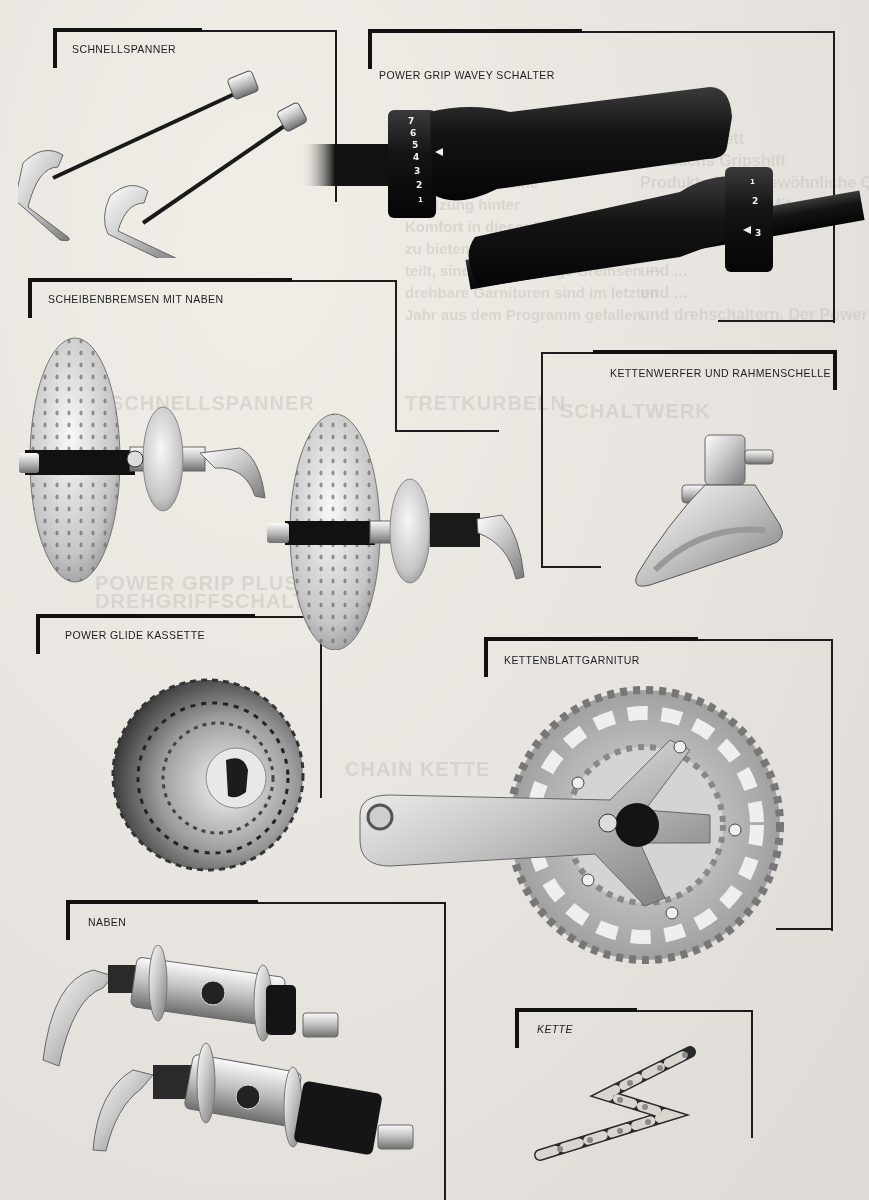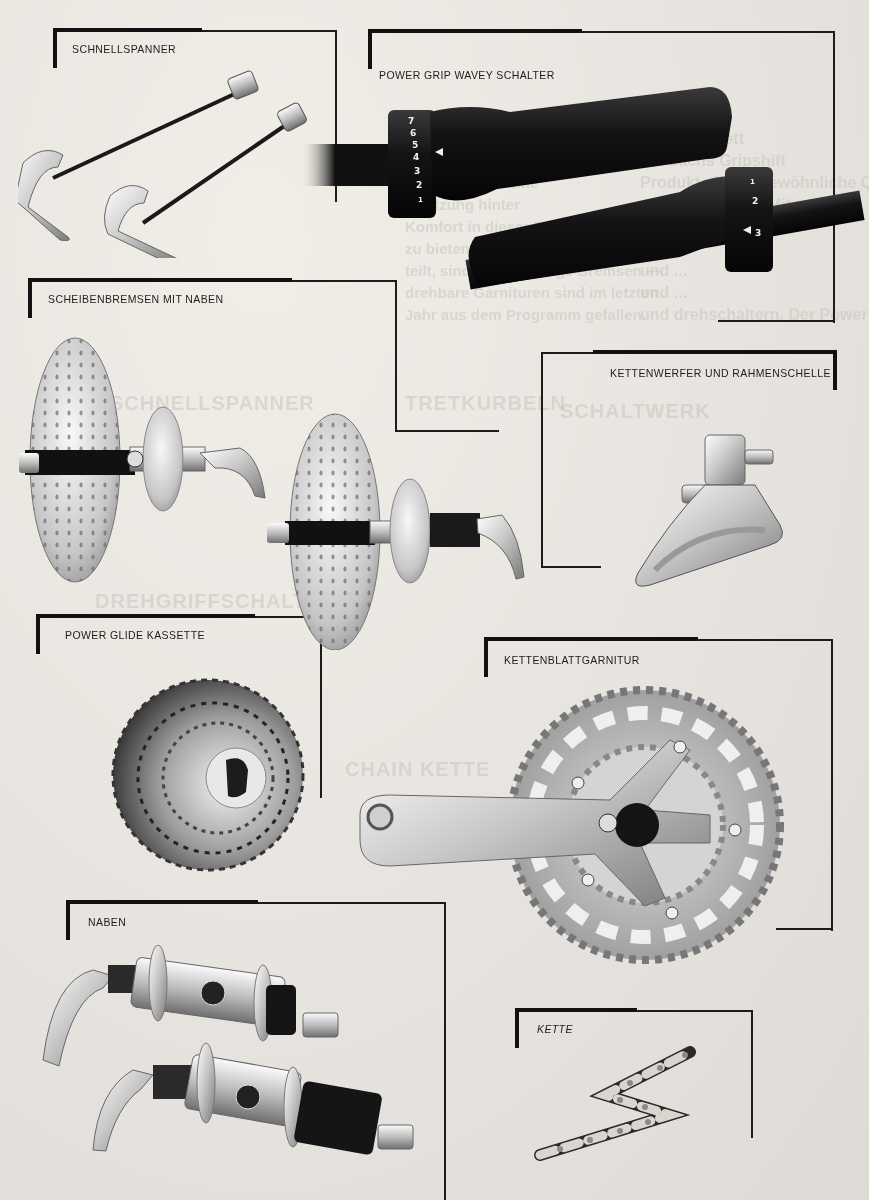--- a/index.html
+++ b/index.html
@@ -43,20 +43,21 @@
 ...ist die Erg... Eine
 ...setzung hinter
 Komfort in dieser Preisklasse
 zu bieten. Weil der Gesamtauftrag
 teilt, sind preisgünstige Bremsen —
 drehbare Garnituren sind im letzten
 Jahr aus dem Programm gefallen.</div>
   <div class="bleed bleed-head" style="left:110px;top:392px;">SCHNELLSPANNER</div>
   <div class="bleed bleed-head" style="left:405px;top:392px;text-align:center;">TRETKURBELN</div>
   <div class="bleed bleed-head" style="left:560px;top:400px;">SCHALTWERK</div>
+  <div class="bleed bleed-head" style="left:95px;top:572px;">POWER GRIP PLUS</div>
   <div class="bleed bleed-head" style="left:95px;top:590px;">DREHGRIFFSCHALTER</div>
   <div class="bleed bleed-head" style="left:345px;top:758px;">CHAIN KETTE</div>
 
   <div class="frame tr" style="left:57px;top:30px;width:278px;height:170px;border-bottom:none;">
     <div class="thick-top" style="width:145px;"></div>
       <div class="thick-left"></div>
   </div>
   <div class="label" style="left:72px;top:43px;">SCHNELLSPANNER</div>
 
   <div class="frame tr" style="left:372px;top:31px;width:461px;height:290px;">

